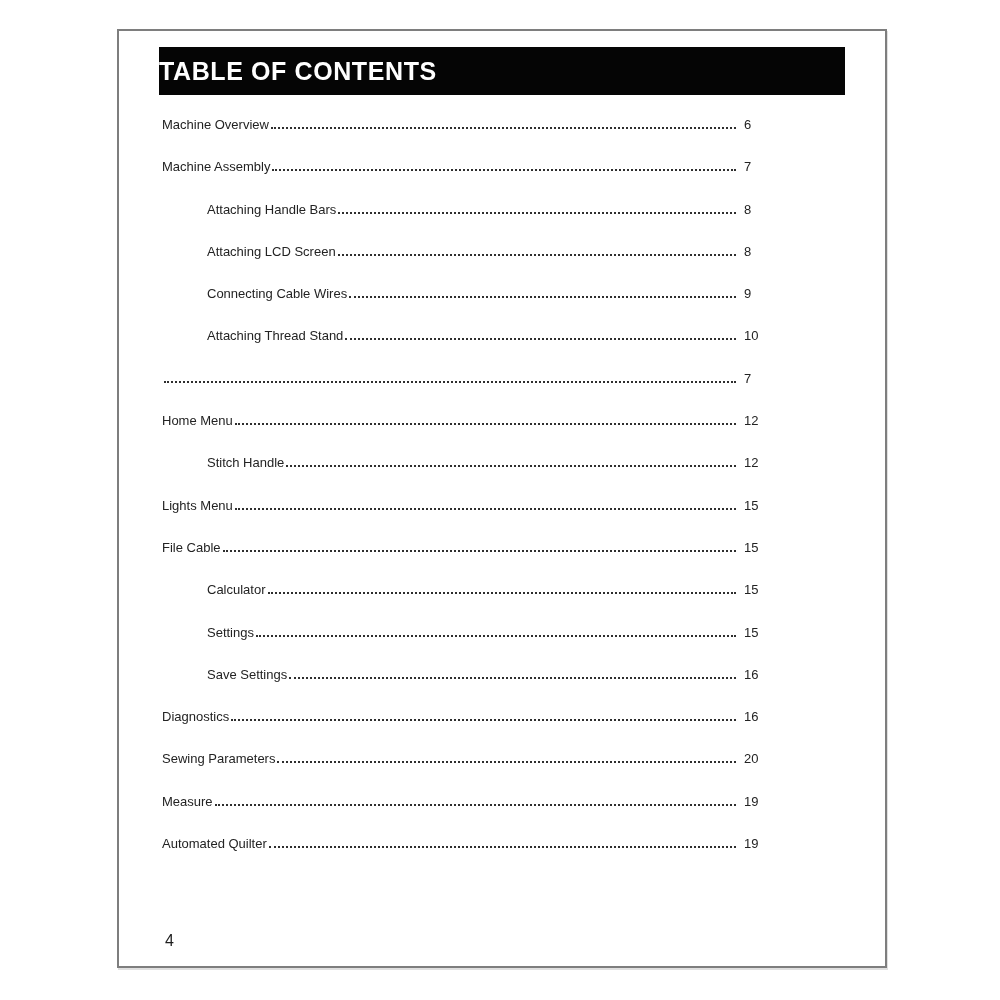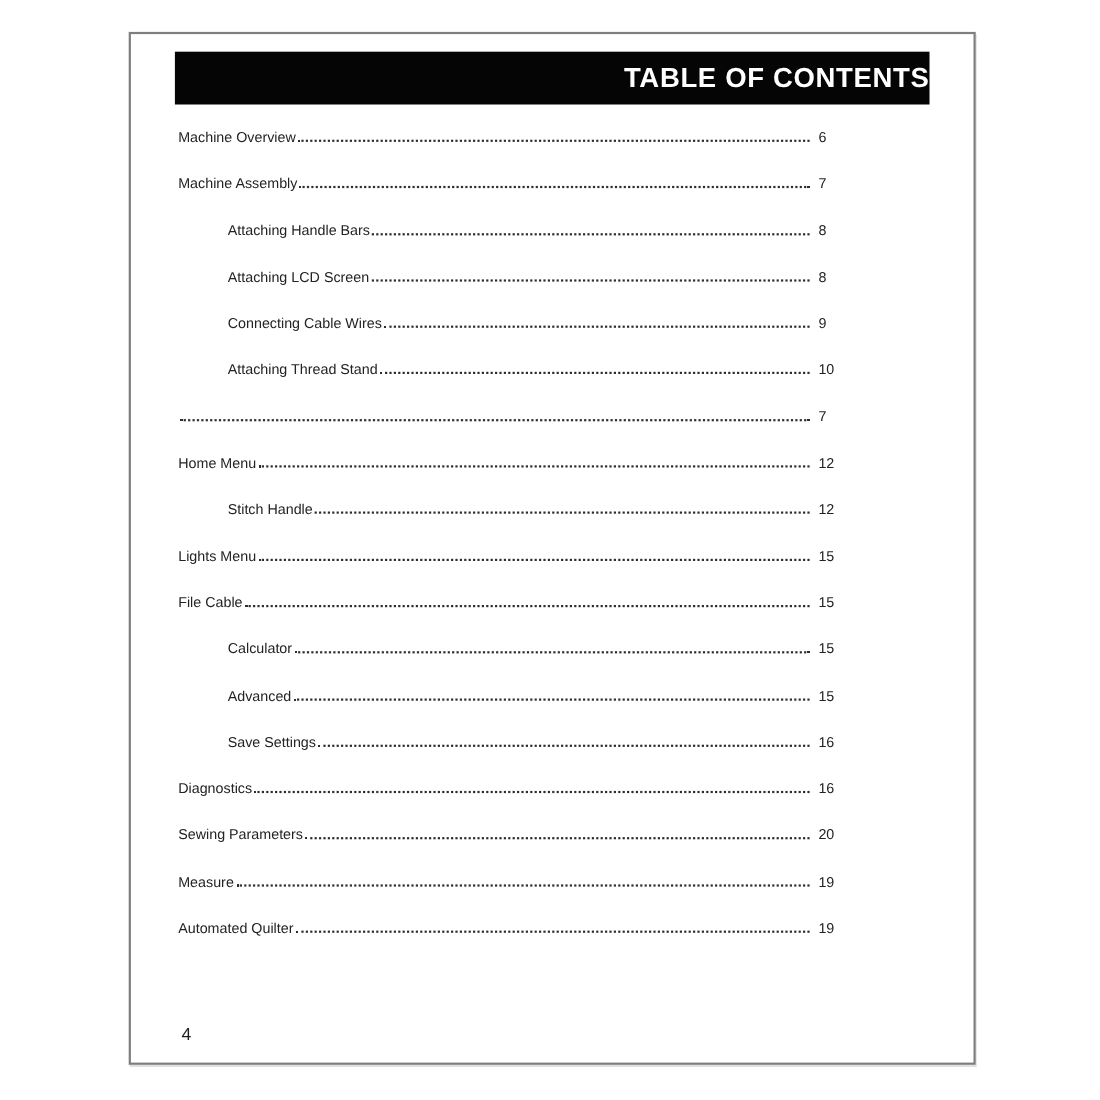--- a/index.html
+++ b/index.html
@@ -17,21 +17,21 @@
     border: 2px solid #7e7e7e;
     box-shadow: 1px 2px 0 rgba(0,0,0,0.12);
   }
   .title-bar {
     margin: 16px 40px 0 40px;
     height: 48px;
     background: #050505;
     color: #ffffff;
     display: flex;
     align-items: center;
-    justify-content: flex-end;
+    justify-content: flex-start;
   }
   .title-bar .title-text {
     font-size: 25px;
     font-weight: bold;
     letter-spacing: 0.6px;
   }
   .toc-list {
     margin: 22px 115px 0 43px; 
   }
   .toc-row {
@@ -127,21 +127,21 @@
         <span class="toc-label">File Cable</span>
         <span class="toc-dots"></span>
         <span class="toc-page-num">15</span>
       </div>
       <div class="toc-row indent-1">
         <span class="toc-label">Calculator</span>
         <span class="toc-dots"></span>
         <span class="toc-page-num">15</span>
       </div>
       <div class="toc-row indent-1">
-        <span class="toc-label">Advanced</span>
+        <span class="toc-label">Settings</span>
         <span class="toc-dots"></span>
         <span class="toc-page-num">15</span>
       </div>
       <div class="toc-row indent-1">
         <span class="toc-label">Save Settings</span>
         <span class="toc-dots"></span>
         <span class="toc-page-num">16</span>
       </div>
       <div class="toc-row">
         <span class="toc-label">Diagnostics</span>

